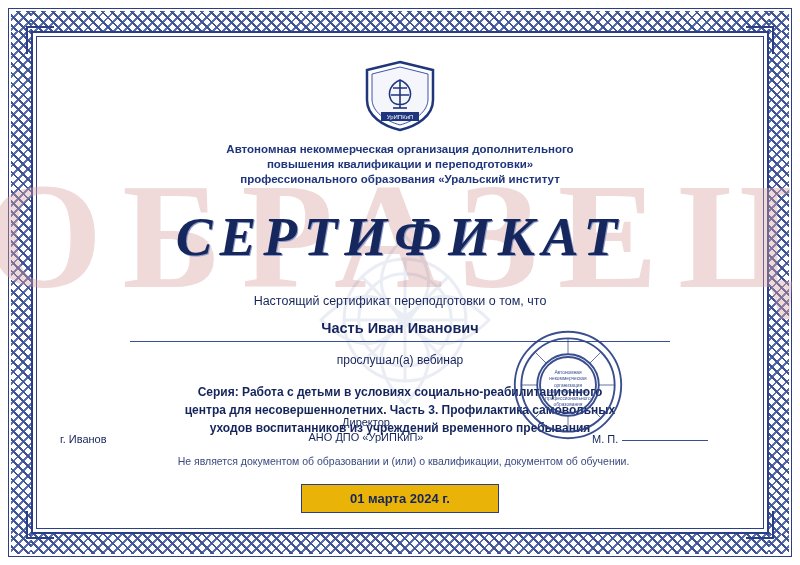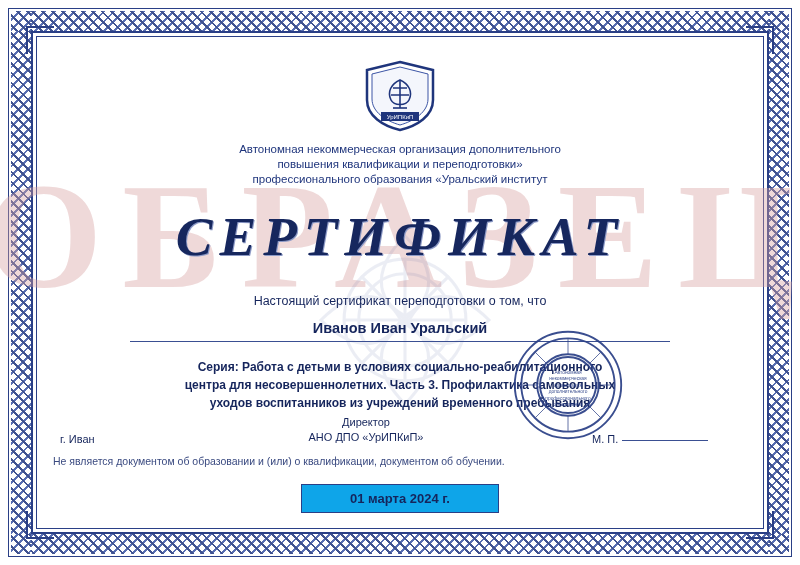--- a/index.html
+++ b/index.html
@@ -99,21 +99,21 @@
     width: 74px;
     height: 72px;
     display: block;
   }
 
   .org {
     margin-top: 10px;
     text-align: center;
     color: #1f357c;
     font-size: 11.5px;
-    font-weight: normal;
+    font-weight: bold;
     line-height: 15px;
   }
 
   .title {
     margin-top: 18px;
     text-align: center;
     font-family: "Liberation Serif", serif;
     font-size: 55px;
     font-weight: bold;
     letter-spacing: 7px;
@@ -201,37 +201,38 @@
     width: 86px;
     border-bottom: 1px solid #3a4f92;
     margin-left: 4px;
     vertical-align: 2px;
   }
 
   .disclaimer {
     position: absolute;
     left: 7px; right: 0;
     bottom: 52px;
+    text-align: center;
     font-size: 10.5px;
     color: #3a4a80;
   }
 
   .date-box {
     position: absolute;
     left: 50%;
     transform: translateX(-50%);
     bottom: 6px;
     width: 196px;
     padding: 6px 0;
     border: 1px solid #2a3f86;
     text-align: center;
     font-size: 13px;
     font-weight: bold;
     color: #15255c;
-    background: #0ea5e9;
+    background: #eab308;
   }
 </style>
 </head>
 <body>
 
 <div class="page">
 
   <div class="border-outer"></div>
   <div class="border-orn"></div>
   <div class="border-orn-mask"></div>
@@ -276,24 +277,25 @@
       <div>Автономная некоммерческая организация дополнительного</div>
       <div>повышения квалификации и переподготовки»</div>
       <div>профессионального образования «Уральский институт</div>
     </div>
 
     <div class="title">СЕРТИФИКАТ</div>
 
     <div class="subtitle">Настоящий сертификат переподготовки о том, что</div>
 
     <div class="name-wrap">
-      <div class="name">Иванов Иван Уральский</div>
+      <div class="name">Часть Иван Иванович</div>
       <div class="name-rule"></div>
     </div>
 
+    <div class="passed">прослушал(а) вебинар</div>
 
     <div class="course">
       <div>Серия: Работа с детьми в условиях социально-реабилитационного</div>
       <div>центра для несовершеннолетних. Часть 3. Профилактика самовольных</div>
       <div>уходов воспитанников из учреждений временного пребывания</div>
     </div>
 
     <svg class="stamp" viewBox="0 0 120 120">
       <g fill="none" stroke="#2a3f86" stroke-width="2">
         <circle cx="60" cy="60" r="57"></circle>
@@ -309,21 +311,21 @@
         <text x="60" y="48">Автономная</text>
         <text x="60" y="55">некоммерческая</text>
         <text x="60" y="62">организация</text>
         <text x="60" y="69">дополнительного</text>
         <text x="60" y="76">профессионального</text>
         <text x="60" y="83">образования</text>
       </g>
     </svg>
 
     <div class="signature-row">
-      <div class="city">г. Иван</div>
+      <div class="city">г. Иванов</div>
       <div class="director">
         <div>Директор</div>
         <div>АНО ДПО «УрИПКиП»</div>
       </div>
       <div class="mp">
         <span>М. П.</span><span class="rule"></span>
       </div>
     </div>
 
     <div class="disclaimer">Не является документом об образовании и (или) о квалификации, документом об обучении.</div>

